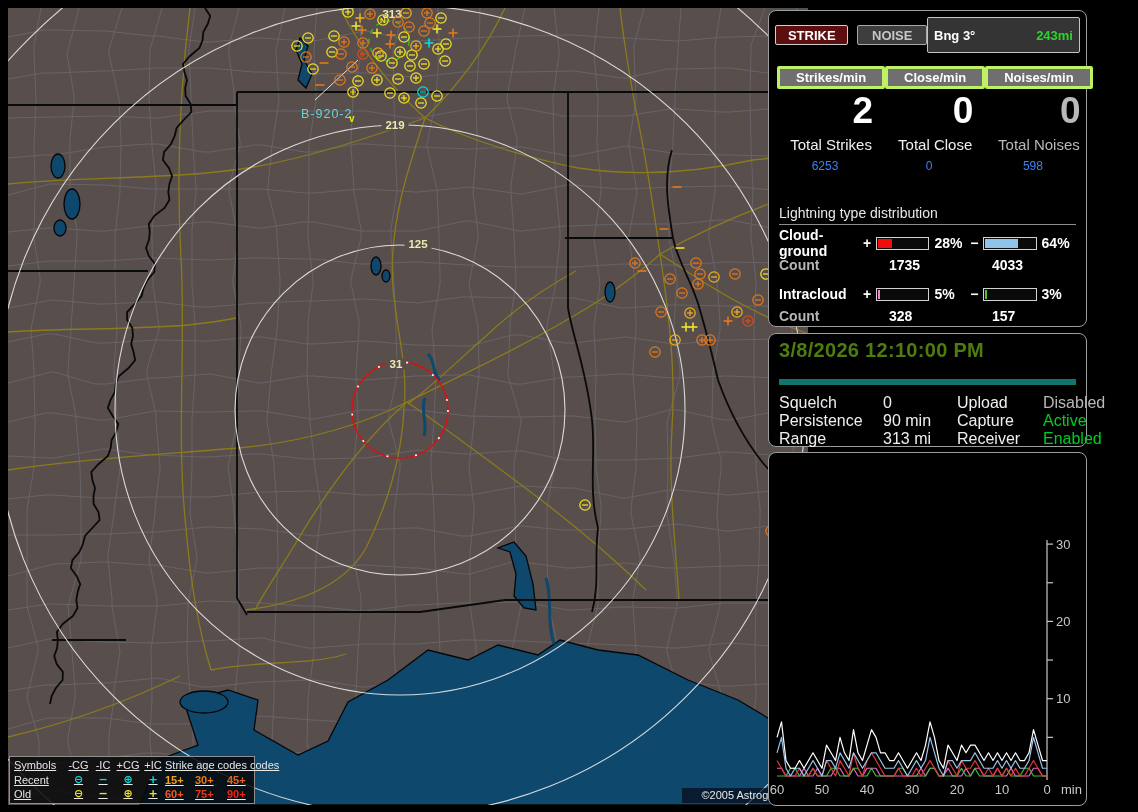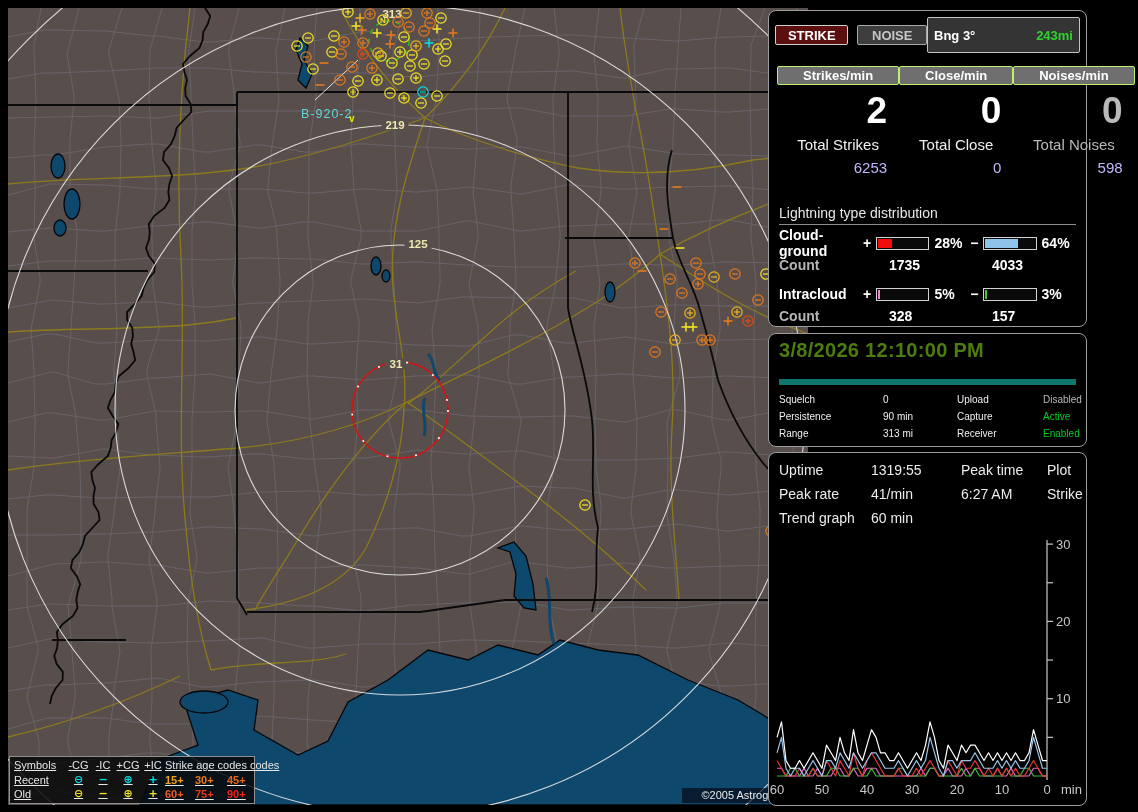--- a/index.html
+++ b/index.html
@@ -33,44 +33,44 @@
   .btnrow{position:absolute;top:6px;left:6px;right:6px;display:flex;align-items:center;}
   .btn{font-family:inherit;font-size:13px;font-weight:700;padding:1px 0;height:20px;border-radius:2px;}
   .btn.strike{width:74px;background:#5c0f0f;border:1px solid #cfcfcf;color:#fff;}
   .btn.noise{width:70px;margin-left:9px;background:#3e3e3e;border:1px solid #a8a8a8;color:#c6c6c6;}
   .bng{margin-left:auto;width:140px;height:18px;background:#343434;border:1px solid #c4c4c4;
        display:flex;align-items:center;padding:8px 6px;font-size:13px;font-weight:700;border-radius:2px;}
   .bng .grn{margin-left:auto;color:#2ed32e;}
 
   .cols{position:absolute;top:55px;left:0;right:0;display:grid;grid-template-columns:1fr 1fr 1fr;padding:0 8px;}
   .chipwrap{text-align:center;height:22px;}
-  .chip{display:inline-block;background:#6f6f6f;border:1px solid #bef264;color:#fff;
-        font-size:13px;font-weight:700;padding:1px 25px;border-radius:2px;font-family:inherit;}
+  .chip{display:inline-block;background:#6f6f6f;border:3px solid #bef264;color:#fff;
+        font-size:13px;font-weight:700;padding:1px 16px;border-radius:2px;font-family:inherit;}
   .big{font-size:37px;font-weight:700;text-align:right;padding-right:12px;line-height:46px;height:48px;}
   .tlabel{font-size:15px;color:#f0f0f0;text-align:center;}
-  .tval{font-size:15px;color:#c4b5fd;text-align:right;padding-right:12px;margin-top:6px;font-weight:400;}
+  .tval{font-size:12px;color:#3b82f6;text-align:center;padding-right:12px;margin-top:6px;font-weight:400;}
   .muted{color:#b9b9b9 !important;}
 
   .dist{position:absolute;top:194px;left:10px;right:10px;}
   .dist-title{color:#e8e8e8;font-size:14px;border-bottom:1px solid #8d8d8d;padding-bottom:3px;margin-bottom:9px;}
   .drow{display:flex;align-items:center;height:18px;font-weight:700;font-size:14px;}
   .dlabel{width:96px;}
   .sign{width:13px;text-align:center;}
   .bar{width:60px;height:11px;border:1px solid #d2d2d2;background:#0a0a0a;margin:0 3px;position:relative;}
   .bar i{position:absolute;left:1px;top:1px;bottom:1px;}
   .pct{width:40px;padding-left:2px;}
   .crow{display:flex;font-size:14px;font-weight:700;margin:5px 0 12px;}
   .crow .c0{width:110px;color:#b5b5b5;}
   .crow .c1{width:103px;color:#fff;}
   .crow .c2{color:#fff;}
 
   #datetime{margin:5px 10px 0;font-size:20px;font-weight:700;color:#4d7c0f;
             border-bottom:6px solid #0f766e;padding-bottom:17px;letter-spacing:.3px;}
-  .status-grid{display:grid;grid-template-columns:104px 74px 86px auto;padding:9px 10px 0;row-gap:6px;
-               font-size:10px;color:#efefef;}
+  .status-grid{display:grid;grid-template-columns:104px 74px 86px auto;padding:9px 10px 0;
+               font-size:16px;color:#efefef;}
   .green{color:#00cc22 !important;}
 
   .sess-grid{display:grid;grid-template-columns:92px 90px 86px auto;padding:9px 10px 0;row-gap:8px;
              font-size:14px;color:#ececec;}
   .sess-grid .sp2{grid-column:2/5;}
   #trend-svg{position:absolute;left:0;top:82px;}
 </style>
 </head>
 <body>
 
@@ -671,34 +671,20 @@
       <span class="green">Active</span>
 
       <span>Range</span>
       <span>313 mi</span>
       <span>Receiver</span>
       <span class="green">Enabled</span>
     </div>
   </div>
 
   <div class="panel" id="p3">
-    <div class="sess-grid">
-      <span>Uptime</span>
-      <span>1319:55</span>
-      <span>Peak time</span>
-      <span>Plot</span>
-
-      <span>Peak rate</span>
-      <span>41/min</span>
-      <span>6:27 AM</span>
-      <span>Strike</span>
-
-      <span>Trend graph</span>
-      <span class="sp2">60 min</span>
-    </div>
     <svg id="trend-svg" width="319" height="270" viewBox="0 0 319 270">
         <g stroke="#c8c8c8" stroke-width="1.2" fill="none">
           <line x1="278" y1="5.099999999999994" x2="278" y2="245"></line>
           <line x1="278" y1="202.35" x2="284" y2="202.35"></line>
           <line x1="278" y1="163.7" x2="284" y2="163.7"></line>
           <line x1="278" y1="125.05" x2="284" y2="125.05"></line>
           <line x1="278" y1="86.39999999999998" x2="284" y2="86.39999999999998"></line>
           <line x1="278" y1="47.75" x2="284" y2="47.75"></line>
           <line x1="278" y1="9.099999999999994" x2="284" y2="9.099999999999994"></line>
         </g>

